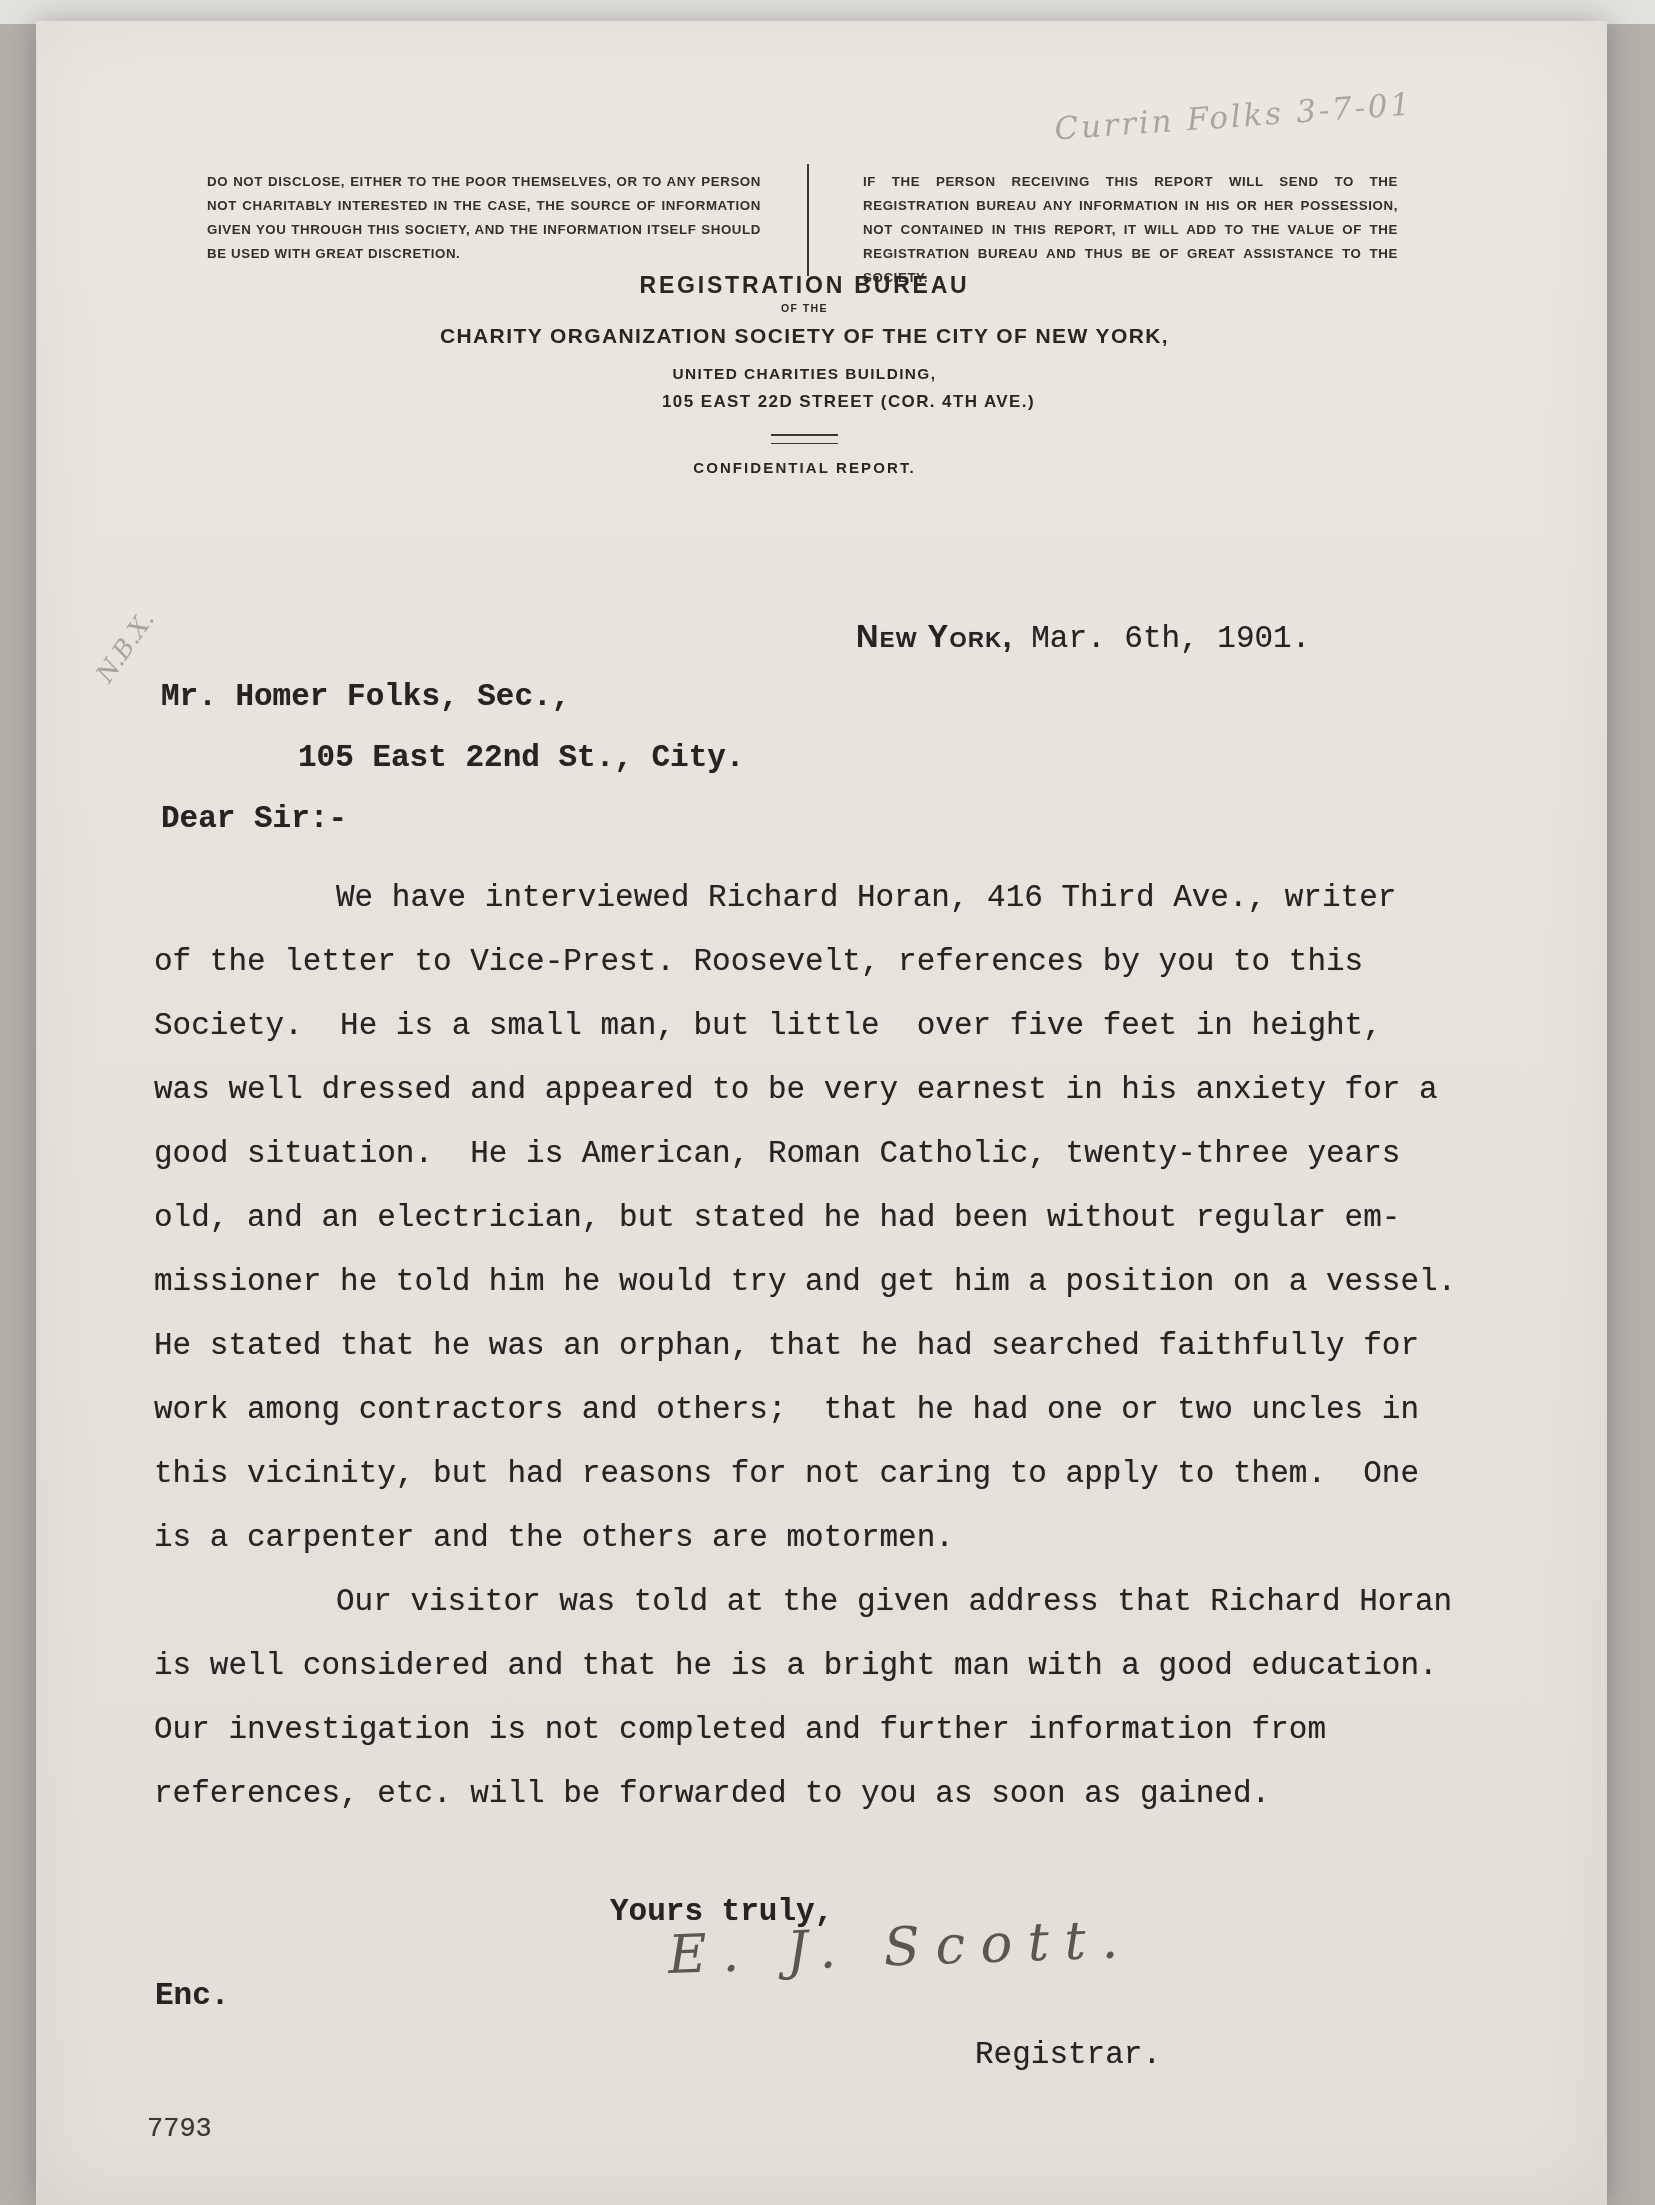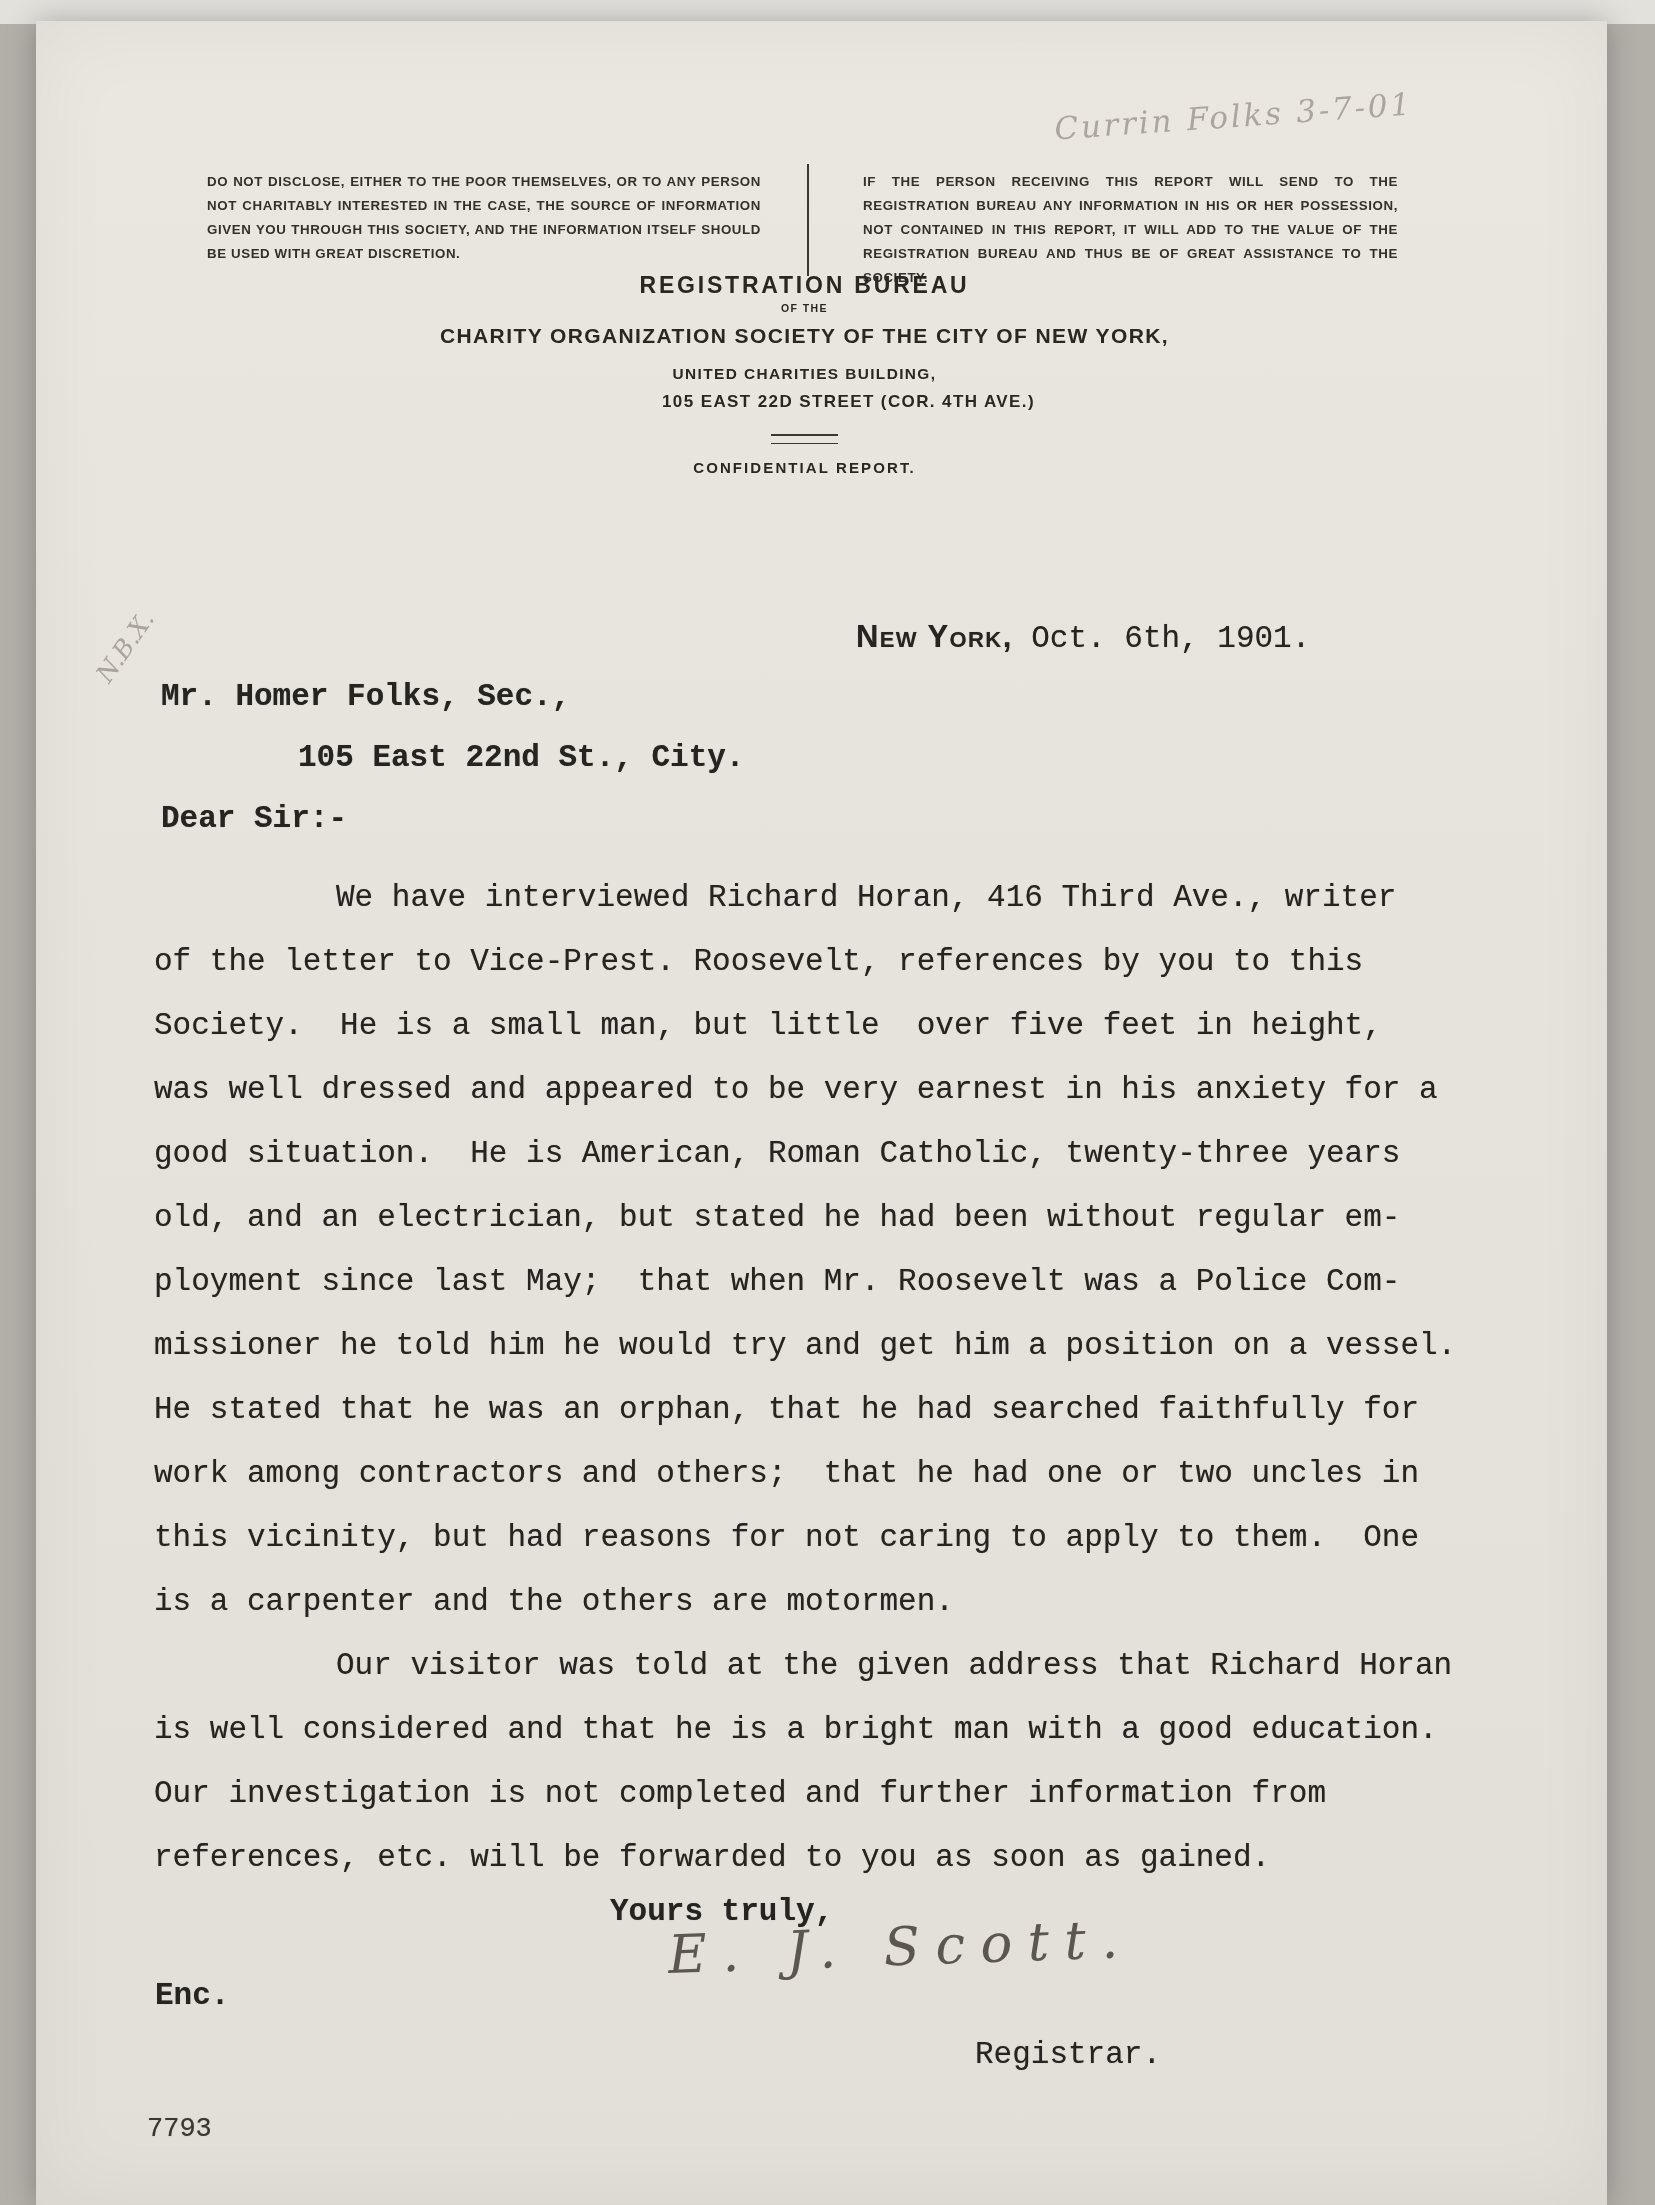--- a/index.html
+++ b/index.html
@@ -108,36 +108,35 @@
       <div class="lh1">REGISTRATION BUREAU</div>
       <div class="lh2">OF THE</div>
       <div class="lh3">CHARITY ORGANIZATION SOCIETY OF THE CITY OF NEW YORK,</div>
       <div class="lh4">UNITED CHARITIES BUILDING,</div>
       <div class="lh5">105 EAST 22D STREET (COR. 4TH AVE.)</div>
       <div class="lh-rule"></div>
       <div class="lh6">CONFIDENTIAL REPORT.</div>
     </div>
 
     <div class="type dateline">
-      <span class="place">New York,</span><span> Oct. 6th, 1901.</span>
+      <span class="place">New York,</span><span> Mar. 6th, 1901.</span>
     </div>
 
     <div class="type recipient1">Mr. Homer Folks, Sec.,</div>
     <div class="type recipient2">105 East 22nd St., City.</div>
     <div class="type salutation">Dear Sir:-</div>
 
     <div class="body-block">
       <div>
           <div class="tline indent">We have interviewed Richard Horan, 416 Third Ave., writer</div>
           <div class="tline">of the letter to Vice-Prest. Roosevelt, references by you to this</div>
           <div class="tline">Society.  He is a small man, but little  over five feet in height,</div>
           <div class="tline">was well dressed and appeared to be very earnest in his anxiety for a</div>
           <div class="tline">good situation.  He is American, Roman Catholic, twenty-three years</div>
           <div class="tline">old, and an electrician, but stated he had been without regular em-</div>
-          <div class="tline">ployment since last May;  that when Mr. Roosevelt was a Police Com-</div>
           <div class="tline">missioner he told him he would try and get him a position on a vessel.</div>
           <div class="tline">He stated that he was an orphan, that he had searched faithfully for</div>
           <div class="tline">work among contractors and others;  that he had one or two uncles in</div>
           <div class="tline">this vicinity, but had reasons for not caring to apply to them.  One</div>
           <div class="tline">is a carpenter and the others are motormen.</div>
         </div>
       <div>
           <div class="tline indent">Our visitor was told at the given address that Richard Horan</div>
           <div class="tline">is well considered and that he is a bright man with a good education.</div>
           <div class="tline">Our investigation is not completed and further information from</div>

